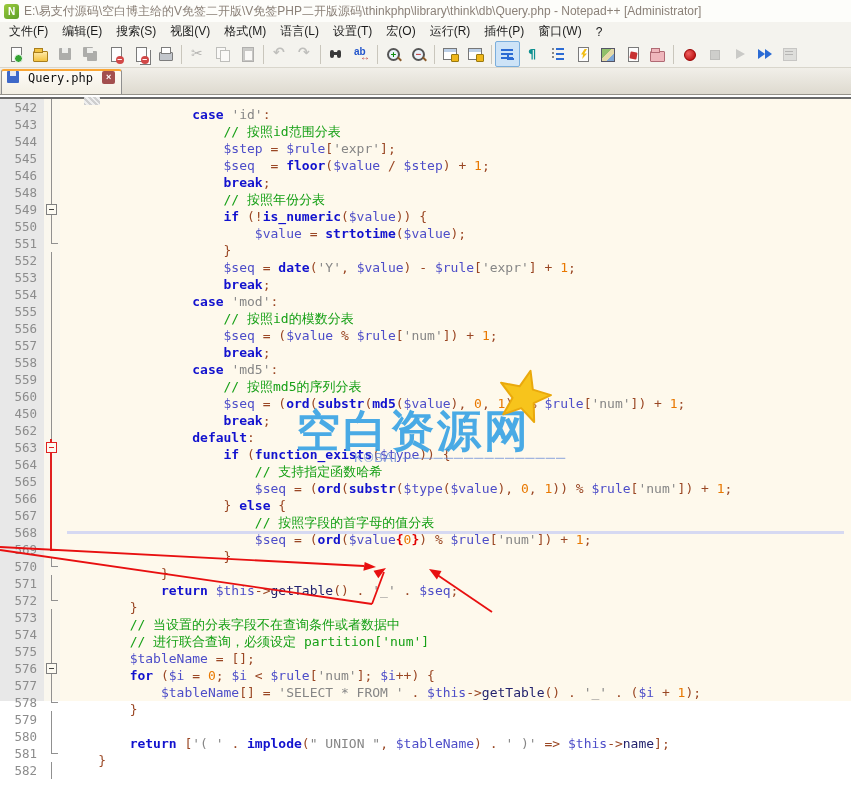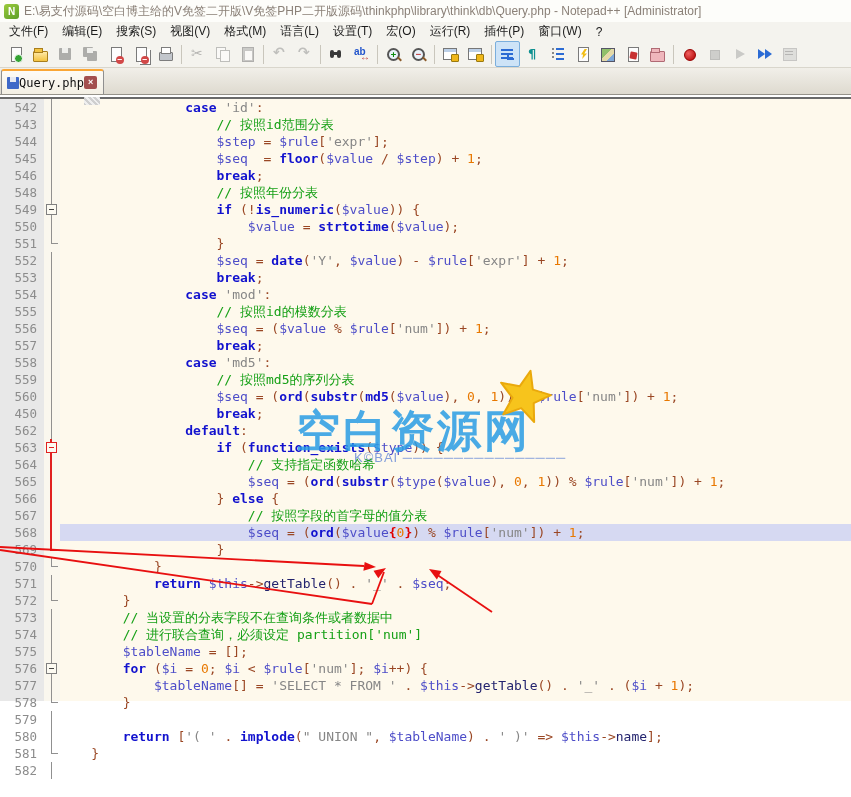--- a/index.html
+++ b/index.html
@@ -76,21 +76,21 @@
   .i-macro-stop::before{content:"";position:absolute;left:4px;top:4px;width:8px;height:8px;background:#A8A8A8;border:1px solid #888}
   .i-macro-play::before{content:"";position:absolute;left:5px;top:3px;border-left:9px solid #A0A0A0;border-top:5px solid transparent;border-bottom:5px solid transparent}
   .i-macro-run-multi::before{content:"";position:absolute;left:2px;top:3px;border-left:7px solid #2B6BD4;border-top:5px solid transparent;border-bottom:5px solid transparent}
   .i-macro-run-multi::after{content:"";position:absolute;left:9px;top:3px;border-left:7px solid #2B6BD4;border-top:5px solid transparent;border-bottom:5px solid transparent}
   .i-macro-save::before{content:"";position:absolute;left:2px;top:2px;width:12px;height:11px;background:#C8C8C8;border:1px solid #999}
   .i-macro-save::after{content:"";position:absolute;left:4px;top:5px;width:8px;height:5px;
         background:repeating-linear-gradient(to bottom,#777 0 1px,transparent 1px 3px)}
   
   .tabbar{position:absolute;left:0;top:68px;width:851px;height:27px;
           background:linear-gradient(#F1EFE9,#DEDACF);border-bottom:1px solid #96938A;box-sizing:border-box;display:flex;align-items:flex-end}
-  .tab{height:25px;margin-left:1px;display:flex;align-items:center;gap:0;padding:0 6px 0 5px;
+  .tab{height:25px;margin-left:1px;display:flex;gap:9px;padding:0 6px 0 5px;
        background:linear-gradient(#FDFBF6,#F3EFE4);border:1px solid #8F8F8F;border-bottom:none;
        border-top:2px solid #FAA635;border-radius:3px 3px 0 0;box-sizing:border-box}
   .tab-save{width:12px;height:12px;background:#3E68C8;border-radius:1px;position:relative;flex:none}
   .tab-save::after{content:"";position:absolute;left:3px;top:0;width:6px;height:5px;background:#E6E9F2}
   .tab-label{font-size:12px;color:#111;font-family:"DejaVu Sans Mono",monospace}
   .tab-close{width:13px;height:13px;background:#A34F4F;border-radius:2px;color:#fff;
              font:bold 9px/13px "Liberation Sans",sans-serif;text-align:center;flex:none}
   
   .editor{position:absolute;left:0;top:97px;width:851px;height:604px;border-top:2px solid #6A6A6A;box-sizing:border-box;
           background:linear-gradient(90deg,#E8E8E8 0 44px,#FAF7EE 44px 60px,#FEF9EC 60px)}
@@ -102,21 +102,21 @@
       content:"";position:absolute;left:7px;width:1px;background:#909090;top:0;bottom:0}
   .f-end::before{bottom:8px}
   .f-end::after{content:"";position:absolute;left:7px;top:8px;width:7px;height:1px;background:#909090}
   .f-box::after,.f-rbox::after{content:"";position:absolute;left:2px;top:3px;width:9px;height:9px;border:1px solid #808080;
       background:#FCFAF2 linear-gradient(#444 0 0) center/5px 1px no-repeat}
   .f-rv::before{background:#E02020;width:2px;left:6px}
   .f-rbox::before{background:#E02020;width:2px;left:6px}
   .f-rbox::after{border-color:#E02020;background:#FCFAF2 linear-gradient(#E02020 0 0) center/5px 1px no-repeat}
   .f-rend::before{background:#E02020;width:2px;left:6px;bottom:8px}
   .f-rend::after{content:"";position:absolute;left:6px;top:8px;width:7px;height:2px;background:#E02020}
-  .code{margin:0;flex:1;font:13px/17px "DejaVu Sans Mono",monospace;white-space:pre;color:#202020}
+  .code{margin:7px;flex:1;font:13px/17px "DejaVu Sans Mono",monospace;white-space:pre;color:#202020}
   .row.cur .code{background:#D6D9F2}
   .tk-k,.tk-f{color:#1212CE;font-weight:bold}
   .tk-v{color:#4D4DC8}
   .tk-s{color:#868686}
   .tk-n{color:#E87800}
   .tk-o{color:#9A4724}
   .tk-c{color:#16A016}
   .tk-m{color:#23236E}
   .tk-b{color:#E00000;font-weight:bold}
   .corner-hatch{position:absolute;left:84px;top:97px;width:16px;height:8px;

